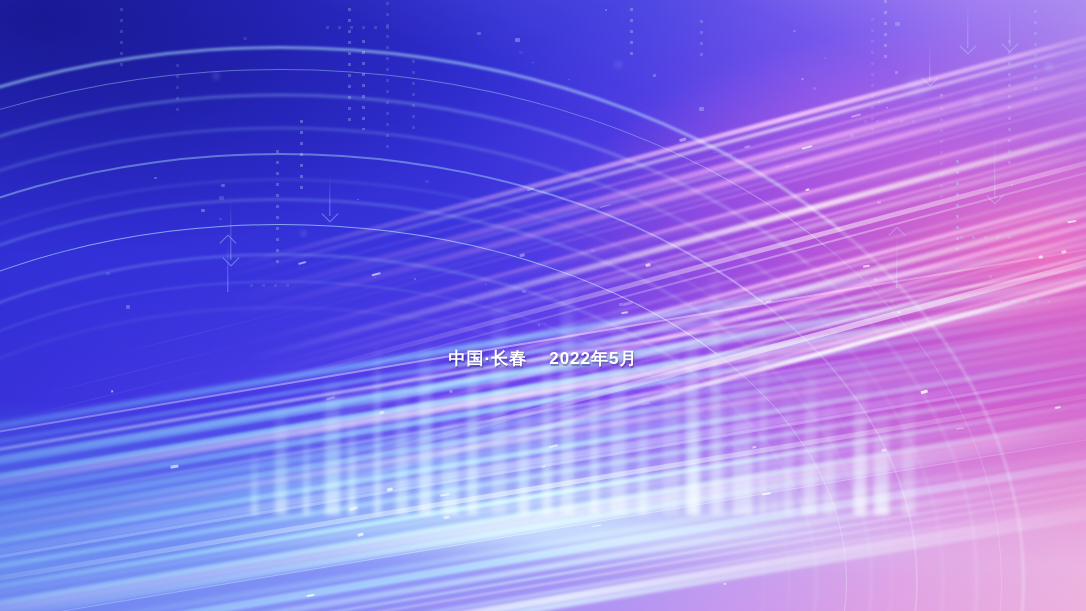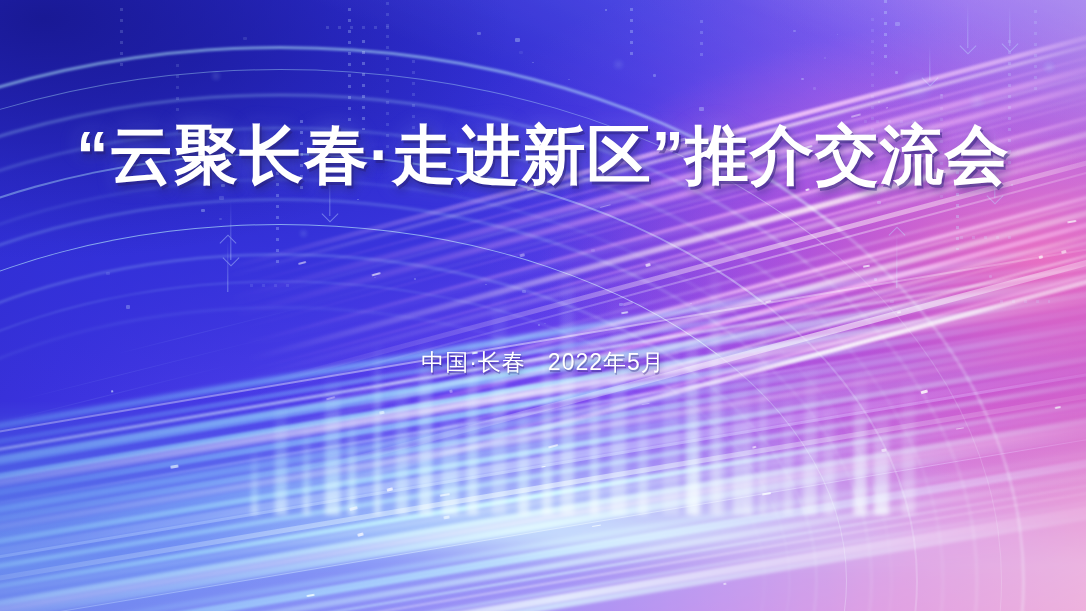--- a/index.html
+++ b/index.html
@@ -213,22 +213,22 @@
       3px 5px 9px rgba(25,20,90,0.45),
       0 0 22px rgba(180,205,255,0.30);
     z-index: 20;
   }
   #subtitle {
     position: absolute;
     left: 0; right: 0;
     top: 347px;
     text-align: center;
     color: #ffffff;
-    font-size: 23px;
-    font-weight: 400;
+    font-size: 17px;
+    font-weight: 700;
     letter-spacing: 1px;
     white-space: nowrap;
     text-shadow:
       1px 2px 0 rgba(40,30,120,0.35),
       1px 2px 6px rgba(25,20,90,0.40);
     z-index: 20;
   }
   #subtitle .gap { display: inline-block; width: 22px; }
 </style>
 </head>
@@ -508,19 +508,18 @@
       <div class="fleck" style="left: 49.8%; top: 98.7%; width: 4.1px; height: 2.3px; background: rgba(255, 250, 240, 0.95); opacity: 0.67;"></div>
       <div class="fleck" style="left: 7.1%; top: 51.3%; width: 8.4px; height: 1.3px; background: rgba(255, 250, 240, 0.95); opacity: 0.38;"></div>
       <div class="fleck" style="left: 20%; top: 58.4%; width: 3.6px; height: 3.1px; background: rgba(255, 250, 240, 0.95); opacity: 0.37;"></div>
       <div class="fleck" style="left: 33.6%; top: 5.7%; width: 7.5px; height: 2.6px; background: rgba(255, 250, 240, 0.95); opacity: 0.33;"></div>
       <div class="fleck" style="left: 6.4%; top: 85.2%; width: 7.9px; height: 2.8px; background: rgba(255, 250, 240, 0.95); opacity: 0.61;"></div>
       <div class="fleck" style="left: 63.2%; top: 15.3%; width: 10.4px; height: 1.8px; background: rgba(255, 250, 240, 0.95); opacity: 0.7;"></div>
       <div class="fleck" style="left: 28.7%; top: 82.8%; width: 9.5px; height: 1.8px; background: rgba(255, 250, 240, 0.95); opacity: 0.66;"></div>
     </div>
   <div id="bottom-wash"></div>
 
-  <div id="title">“云聚长春·走进新区”推介交流会</div>
 
   <div id="subtitle">
     <span>中国·长春</span><span class="gap"></span><span>2022年5月</span>
   </div>
 
 </div>
 
 </body></html>

